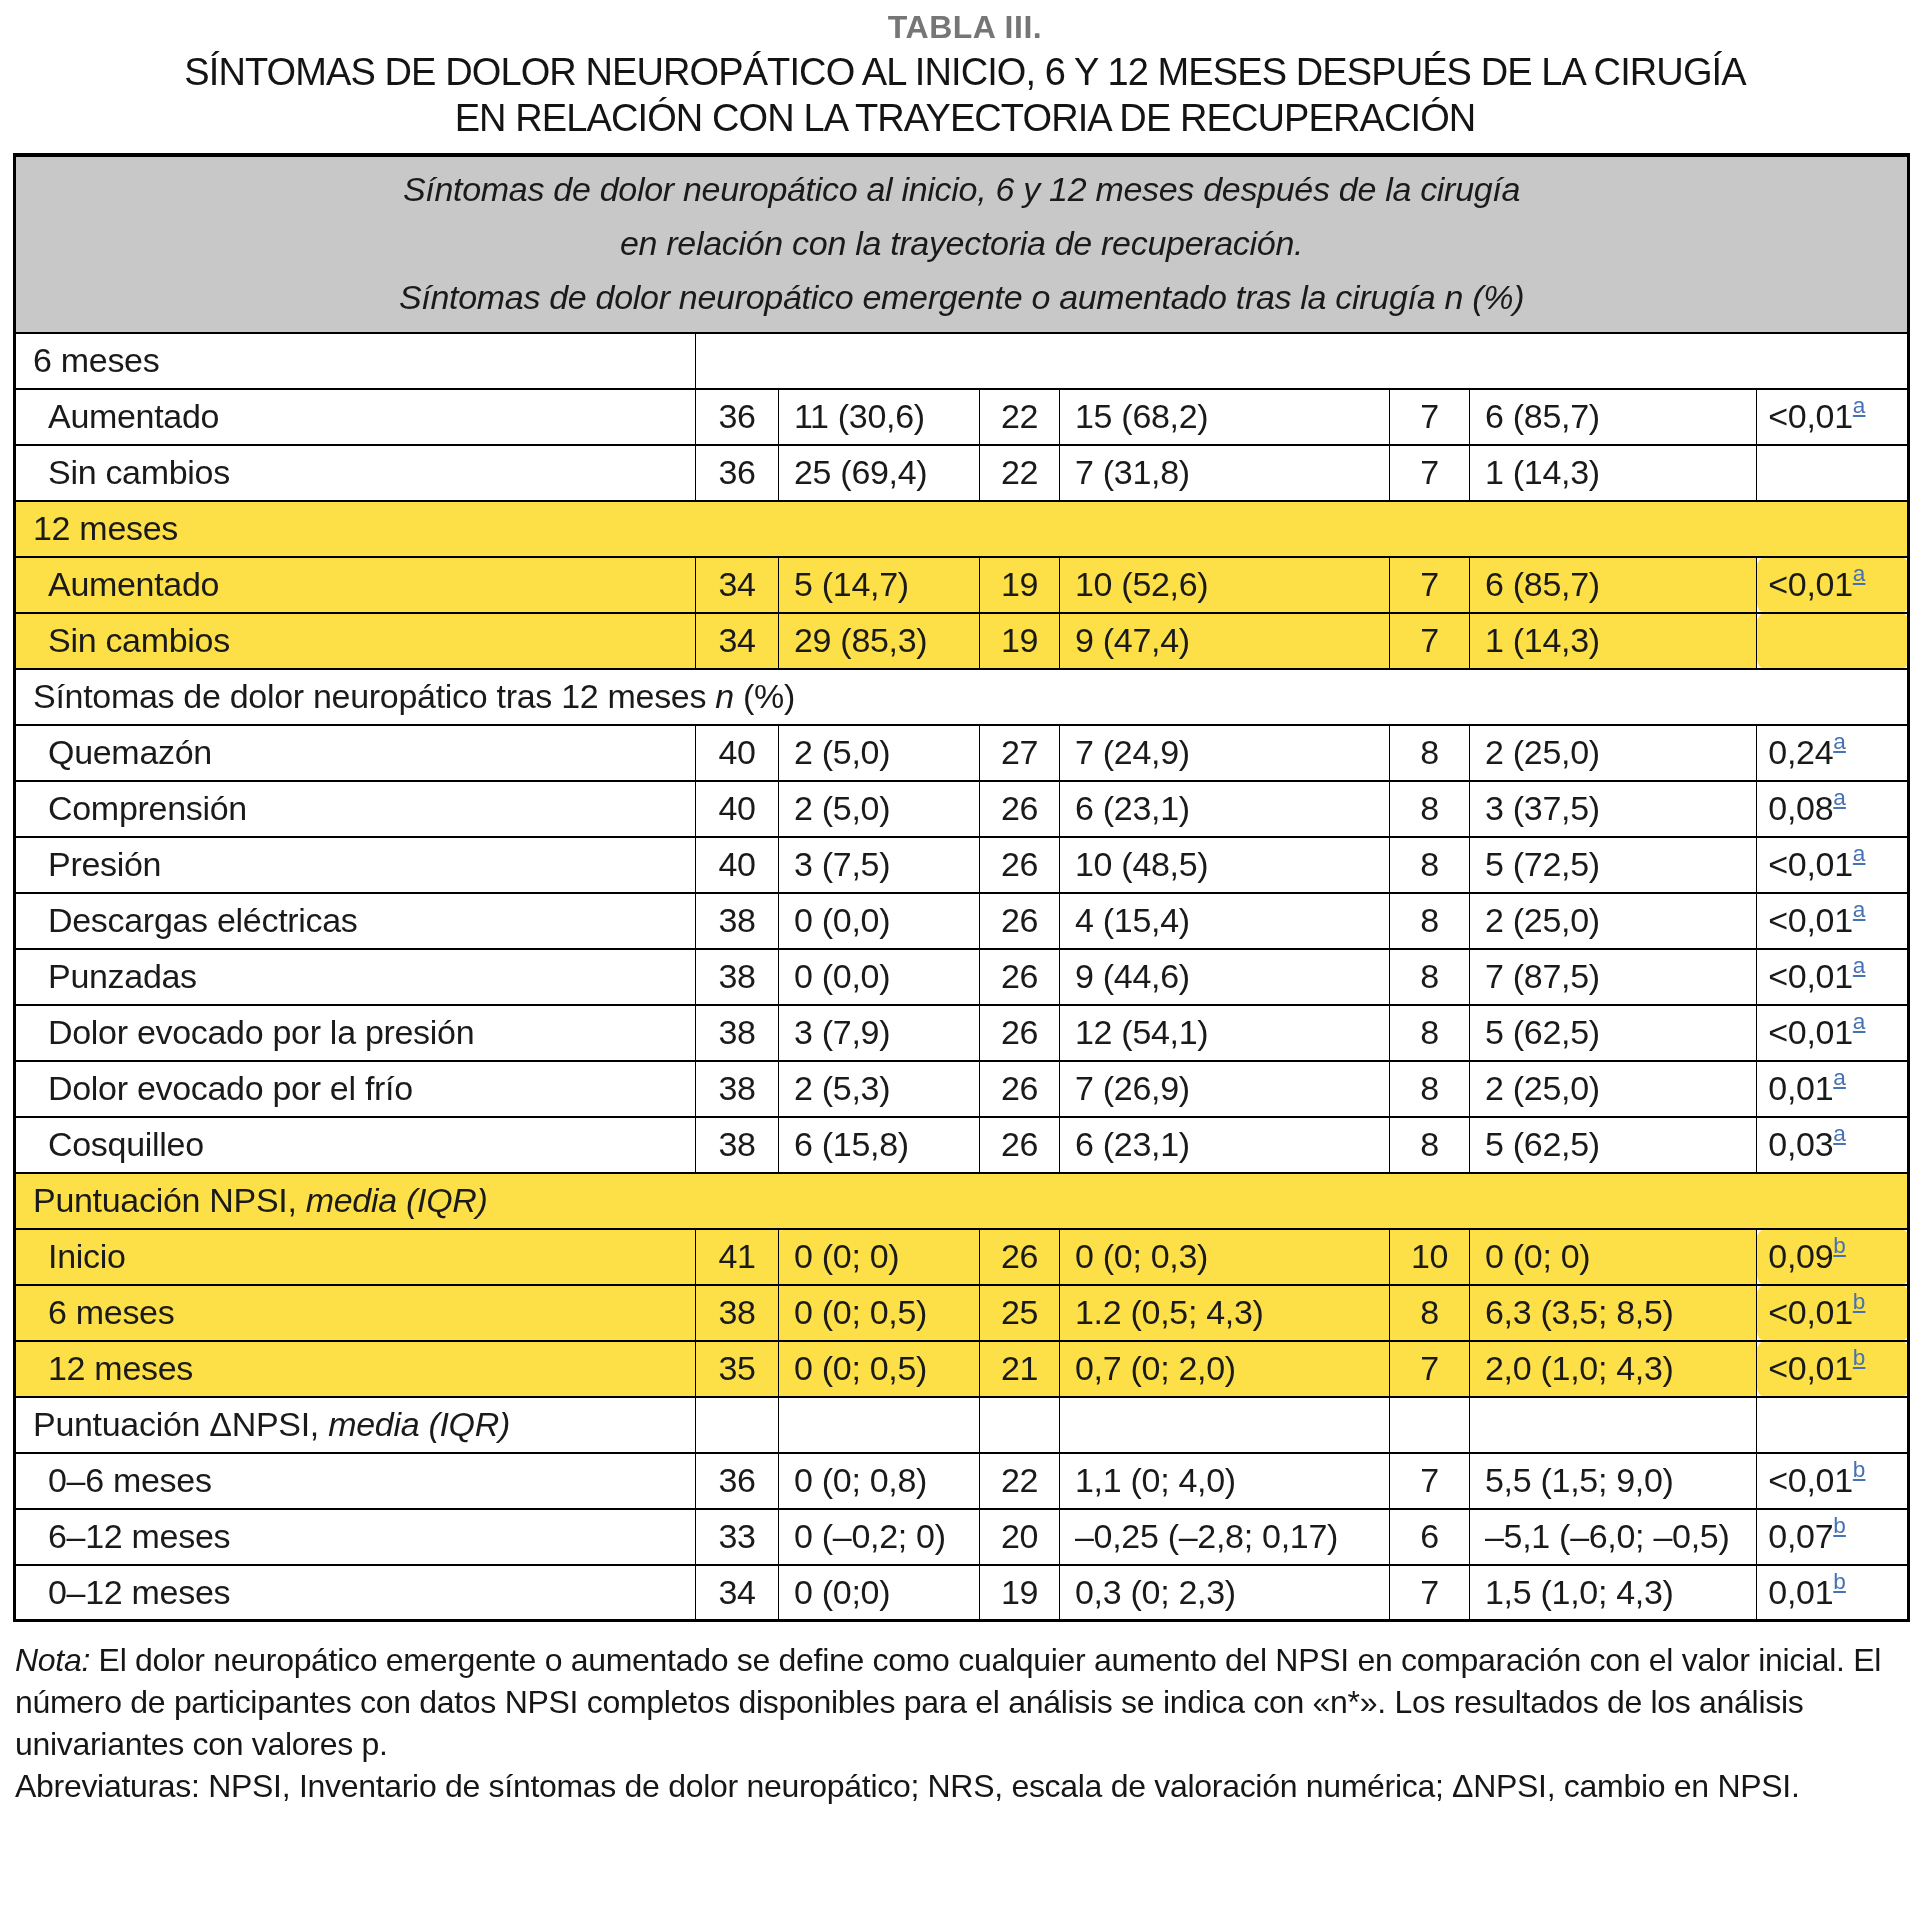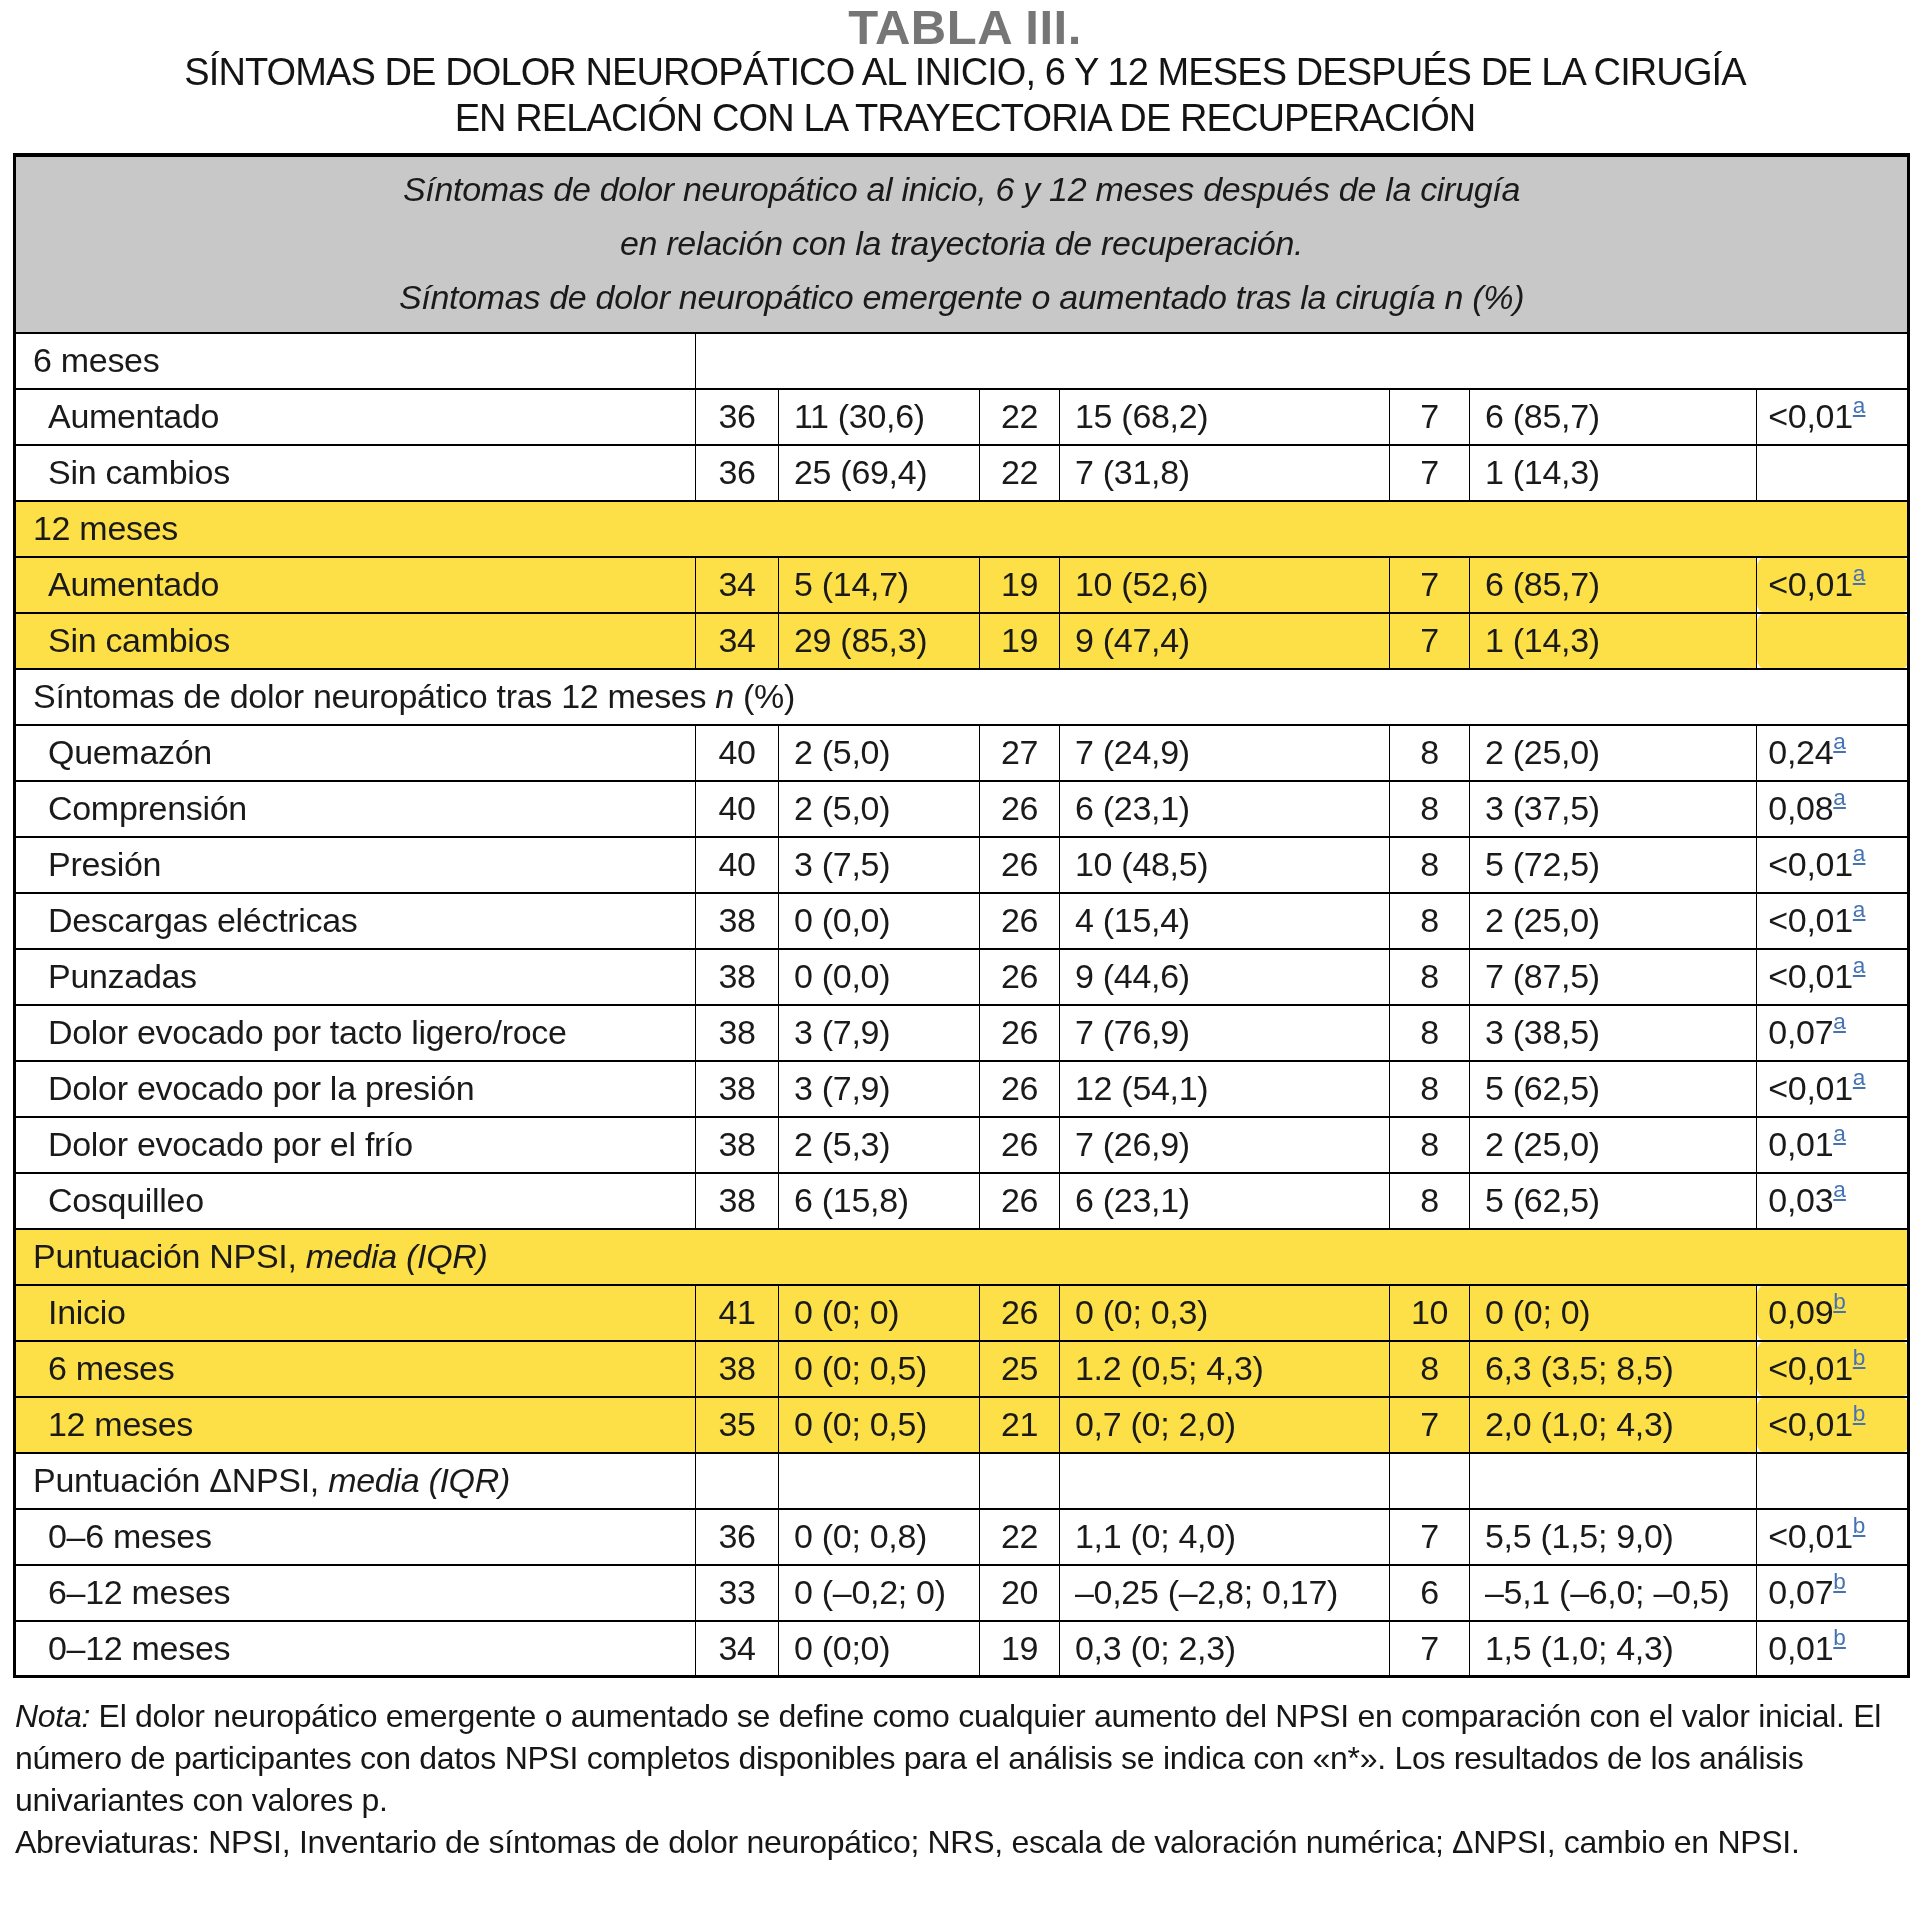--- a/index.html
+++ b/index.html
@@ -3,21 +3,21 @@
 <meta charset="utf-8">
 <style>
   html,body{margin:0;padding:0;background:#ffffff;}
   body{
     width:1930px;height:1916px;overflow:hidden;
     font-family:"Liberation Sans", sans-serif;
     color:#1a1a1a;
     -webkit-font-smoothing:antialiased;
   }
   .titleblock{text-align:center;padding-top:5.6px;}
-  .t-num{color:#767676;font-weight:bold;font-size:49px;line-height:43px;letter-spacing:0.5px;}
+  .t-num{color:#767676;font-weight:bold;font-size:32px;line-height:43px;letter-spacing:0.5px;}
   .t-line{color:#141414;font-size:38px;line-height:46px;letter-spacing:-0.9px;}
 
   table.main{
     table-layout:fixed;
     border-collapse:collapse;
     width:1893px;
     margin:12.2px 0 0 13px;
     border:3.8px solid #000;
     border-top-width:4.7px;
   }
@@ -193,30 +193,20 @@
         <td class="lbl indent">Punzadas</td>
         <td class="num">38</td>
         <td class="val">0 (0,0)</td>
         <td class="num">26</td>
         <td class="val">9 (44,6)</td>
         <td class="num">8</td>
         <td class="val">7 (87,5)</td>
         <td class="pcell"><span>&lt;0,01</span><sup class="fnlink">a</sup></td>
       </tr>
       <tr>
-        <td class="lbl indent">Dolor evocado por tacto ligero/roce</td>
-        <td class="num">38</td>
-        <td class="val">3 (7,9)</td>
-        <td class="num">26</td>
-        <td class="val">7 (76,9)</td>
-        <td class="num">8</td>
-        <td class="val">3 (38,5)</td>
-        <td class="pcell"><span>0,07</span><sup class="fnlink">a</sup></td>
-      </tr>
-      <tr>
         <td class="lbl indent">Dolor evocado por la presión</td>
         <td class="num">38</td>
         <td class="val">3 (7,9)</td>
         <td class="num">26</td>
         <td class="val">12 (54,1)</td>
         <td class="num">8</td>
         <td class="val">5 (62,5)</td>
         <td class="pcell"><span>&lt;0,01</span><sup class="fnlink">a</sup></td>
       </tr>
       <tr>

